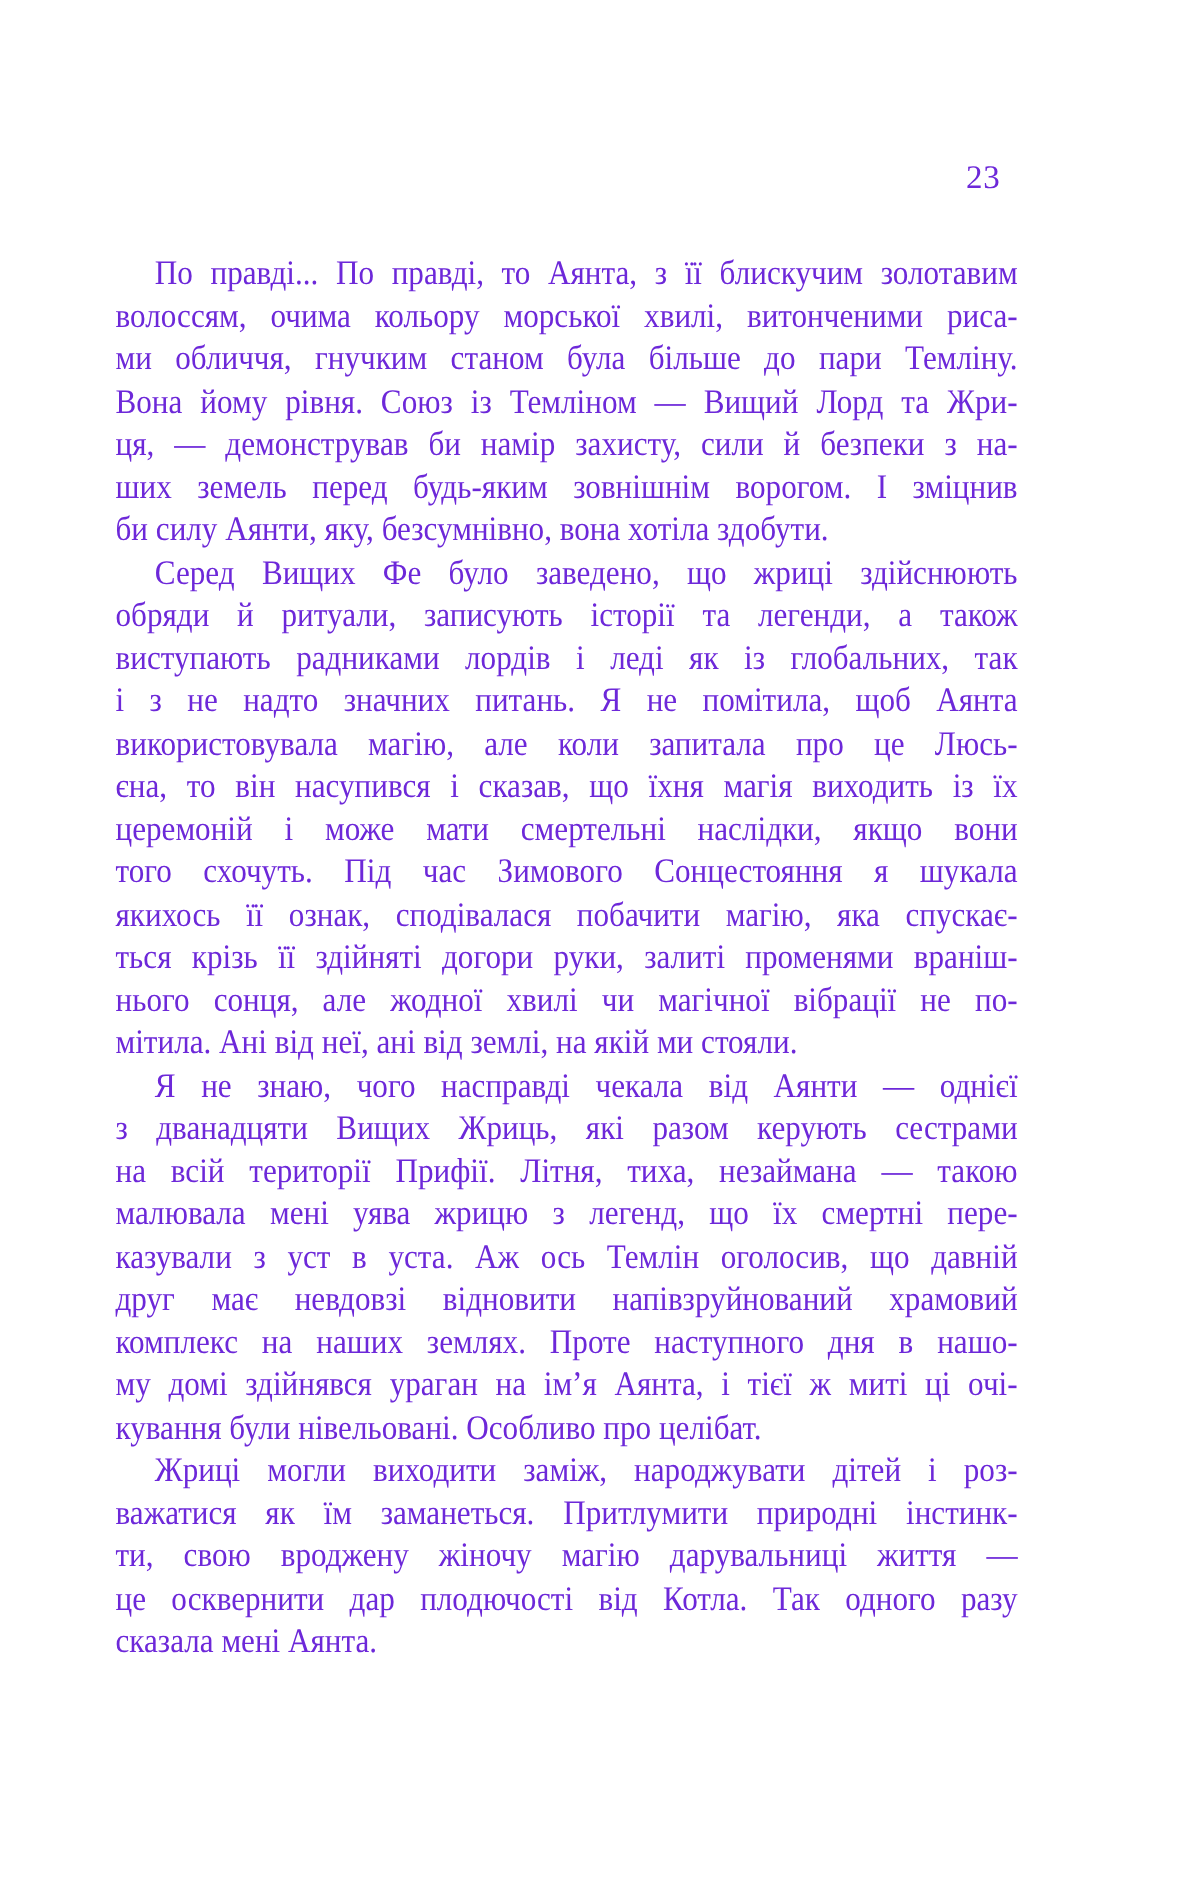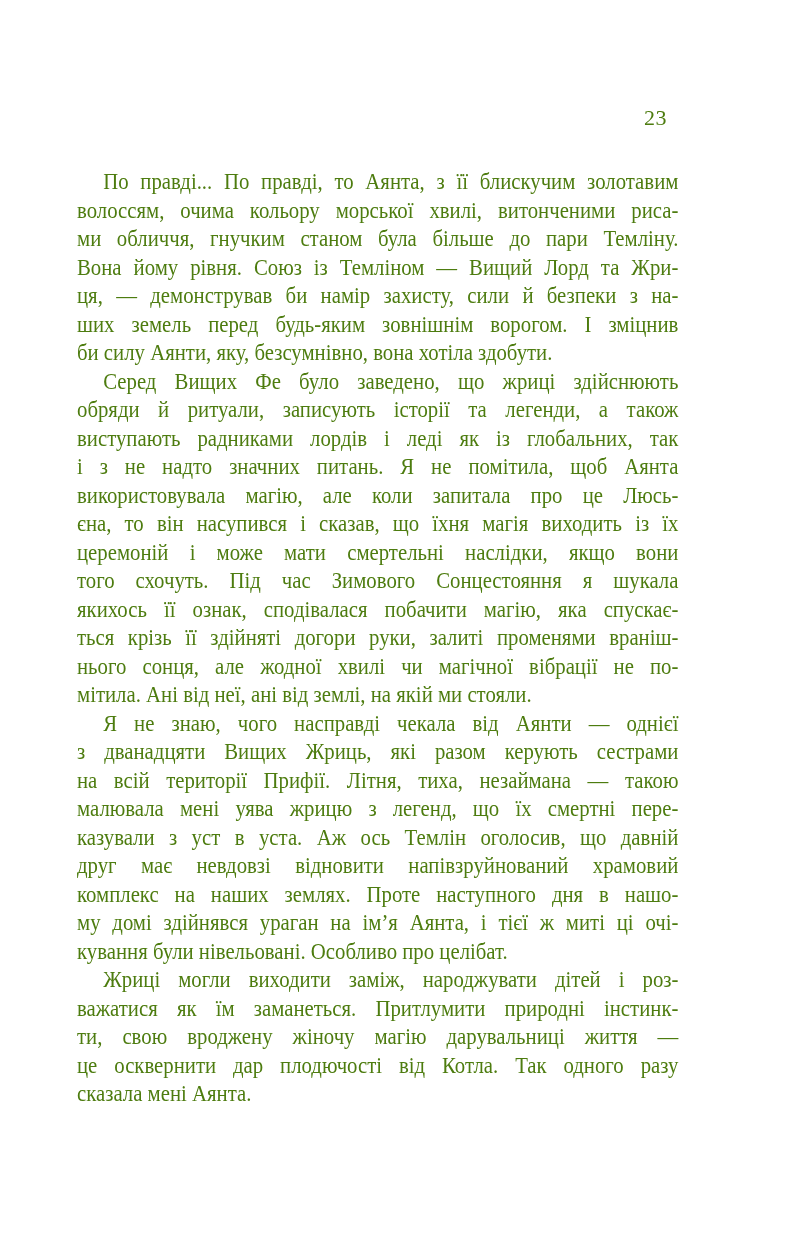--- a/index.html
+++ b/index.html
@@ -50,21 +50,21 @@
     text-indent: 29px;
   }
   .line.last {
     text-align-last: left;
     -moz-text-align-last: left;
   }
 </style>
 </head>
 <body>
 
-<div class="page" style="background: rgb(255, 255, 255); color: #4d7c0f;">
+<div class="page" style="background: rgb(255, 255, 255); color: #6d28d9;">
   <div class="page-number">23</div>
   <div class="text-block" id="text-block">
       <div class="paragraph">
         <div class="line first">По правді... По правді, то Аянта, з її блискучим золотавим</div>
         <div class="line">волоссям, очима кольору морської хвилі, витонченими риса-</div>
         <div class="line">ми обличчя, гнучким станом була більше до пари Темліну.</div>
         <div class="line">Вона йому рівня. Союз із Темліном — Вищий Лорд та Жри-</div>
         <div class="line">ця, — демонстрував би намір захисту, сили й безпеки з на-</div>
         <div class="line">ших земель перед будь-яким зовнішнім ворогом. І зміцнив</div>
         <div class="line last">би силу Аянти, яку, безсумнівно, вона хотіла здобути.</div>

